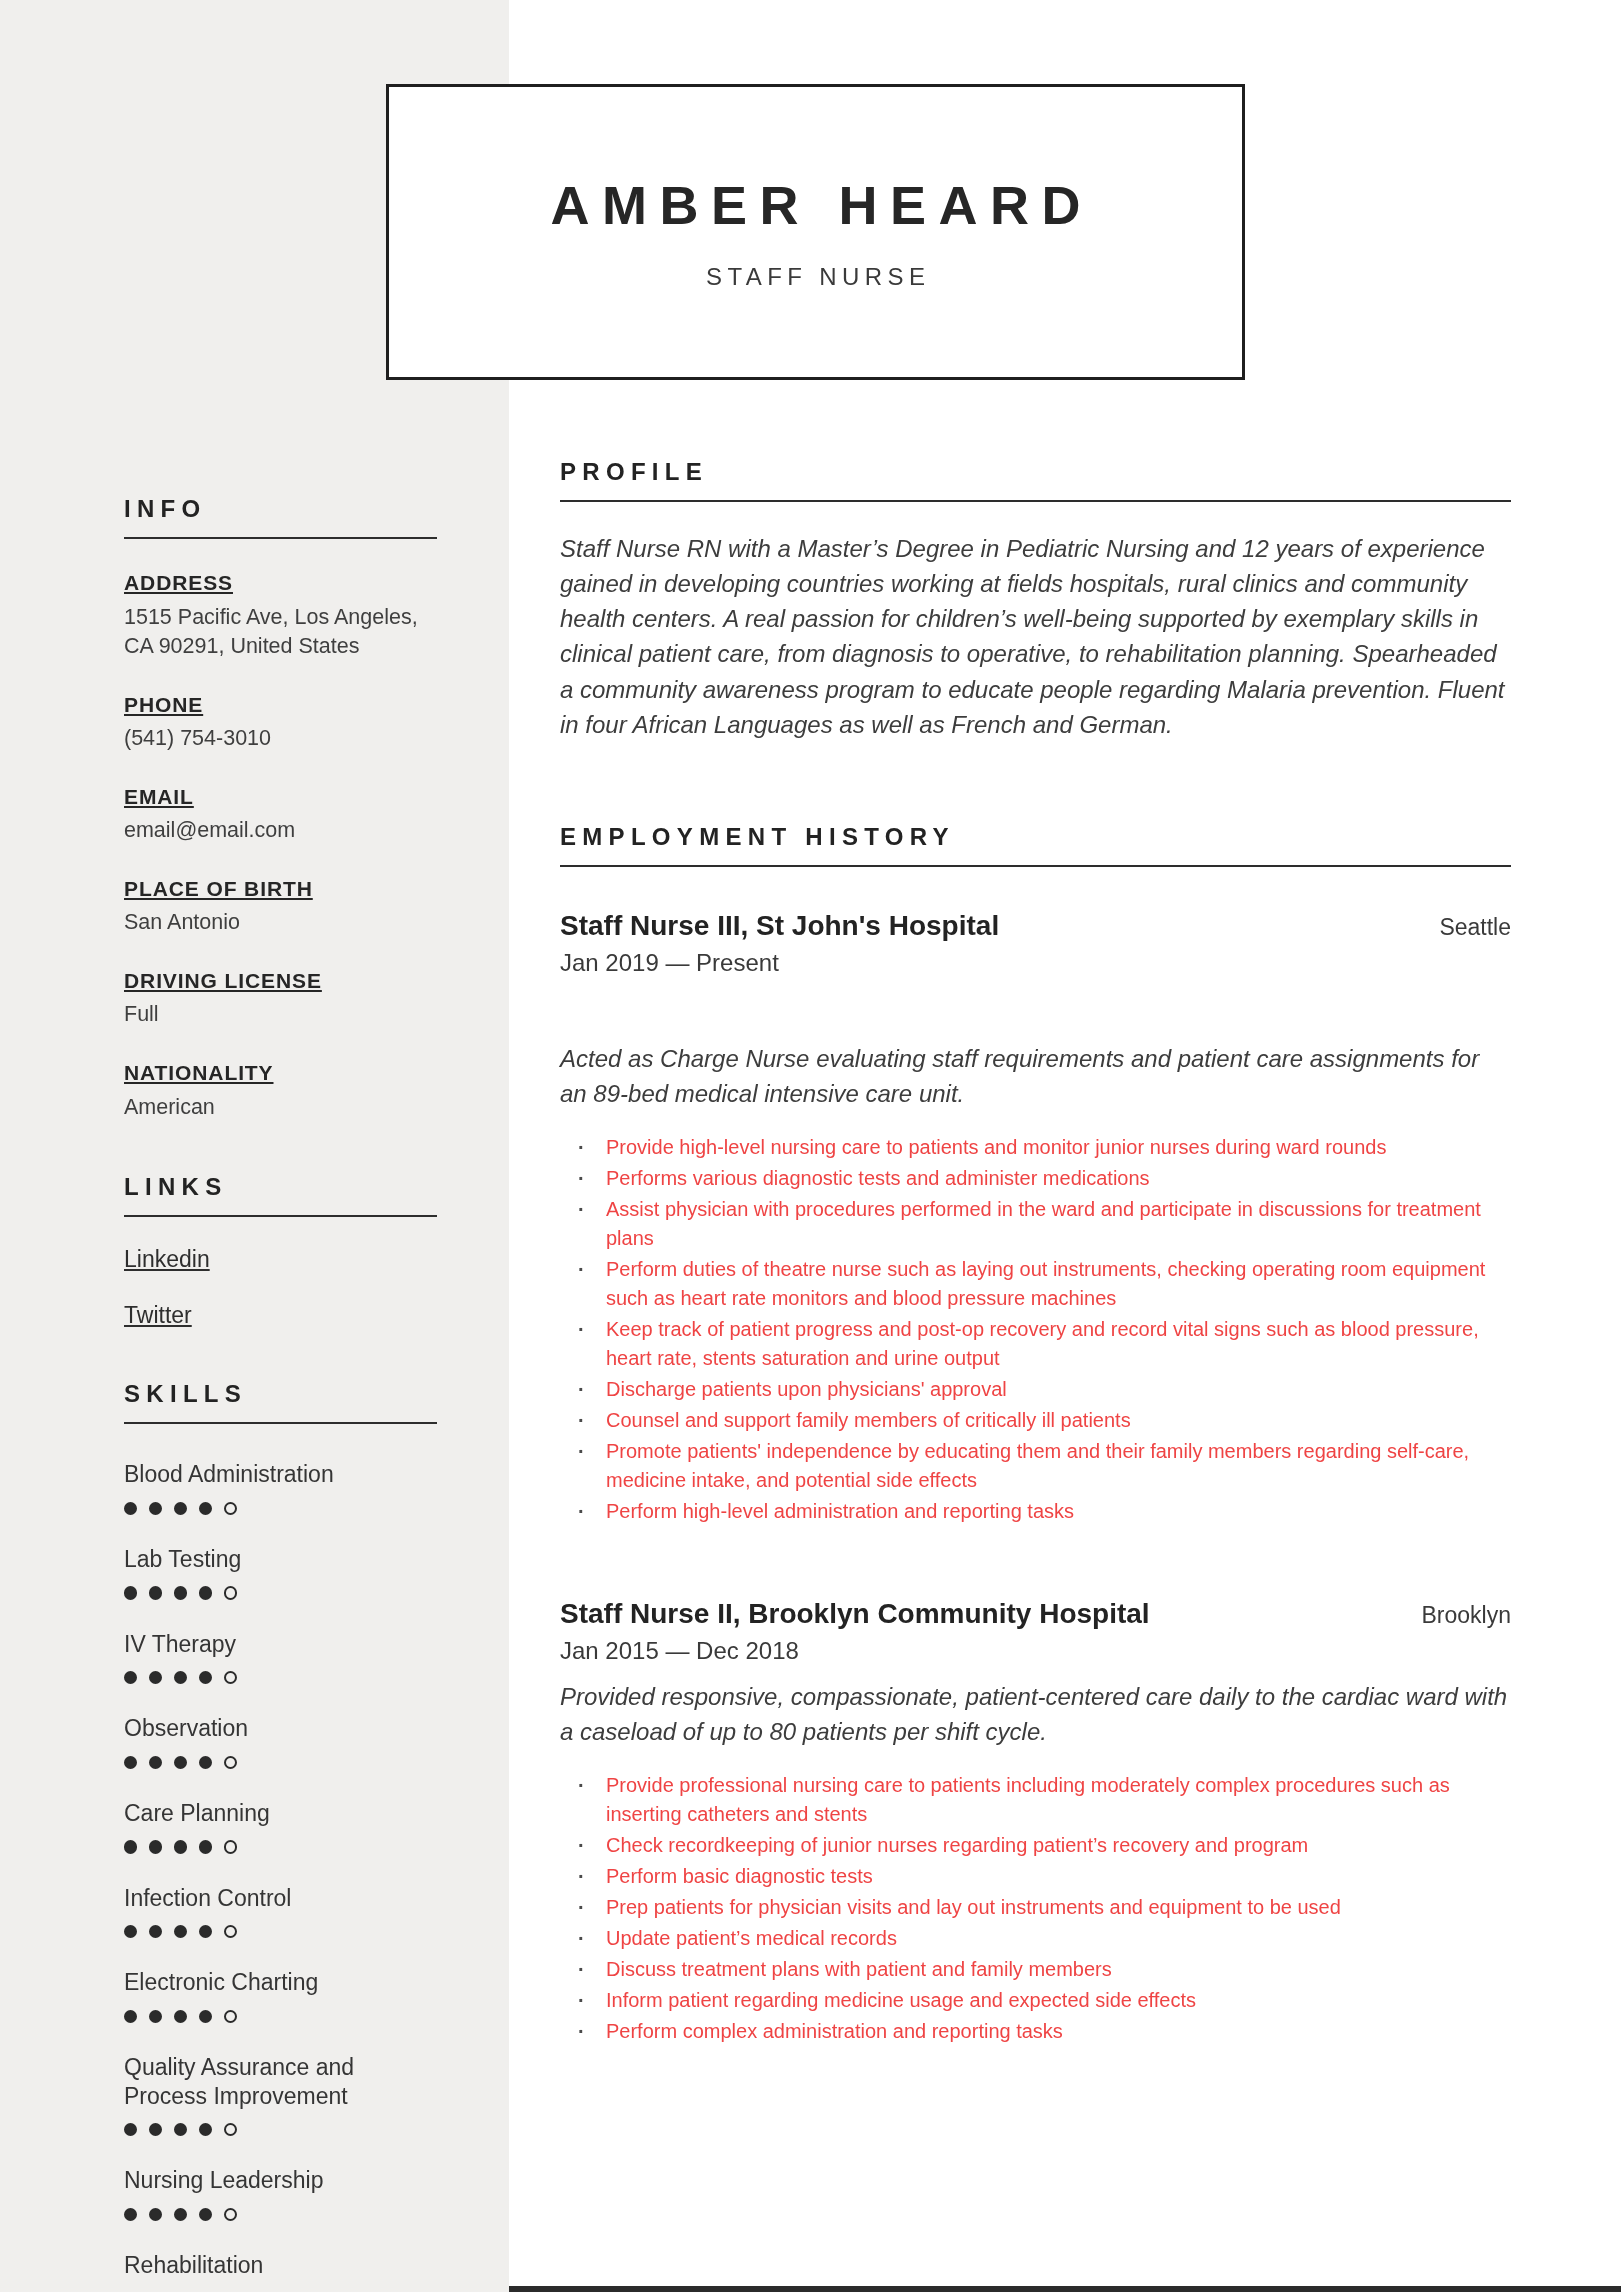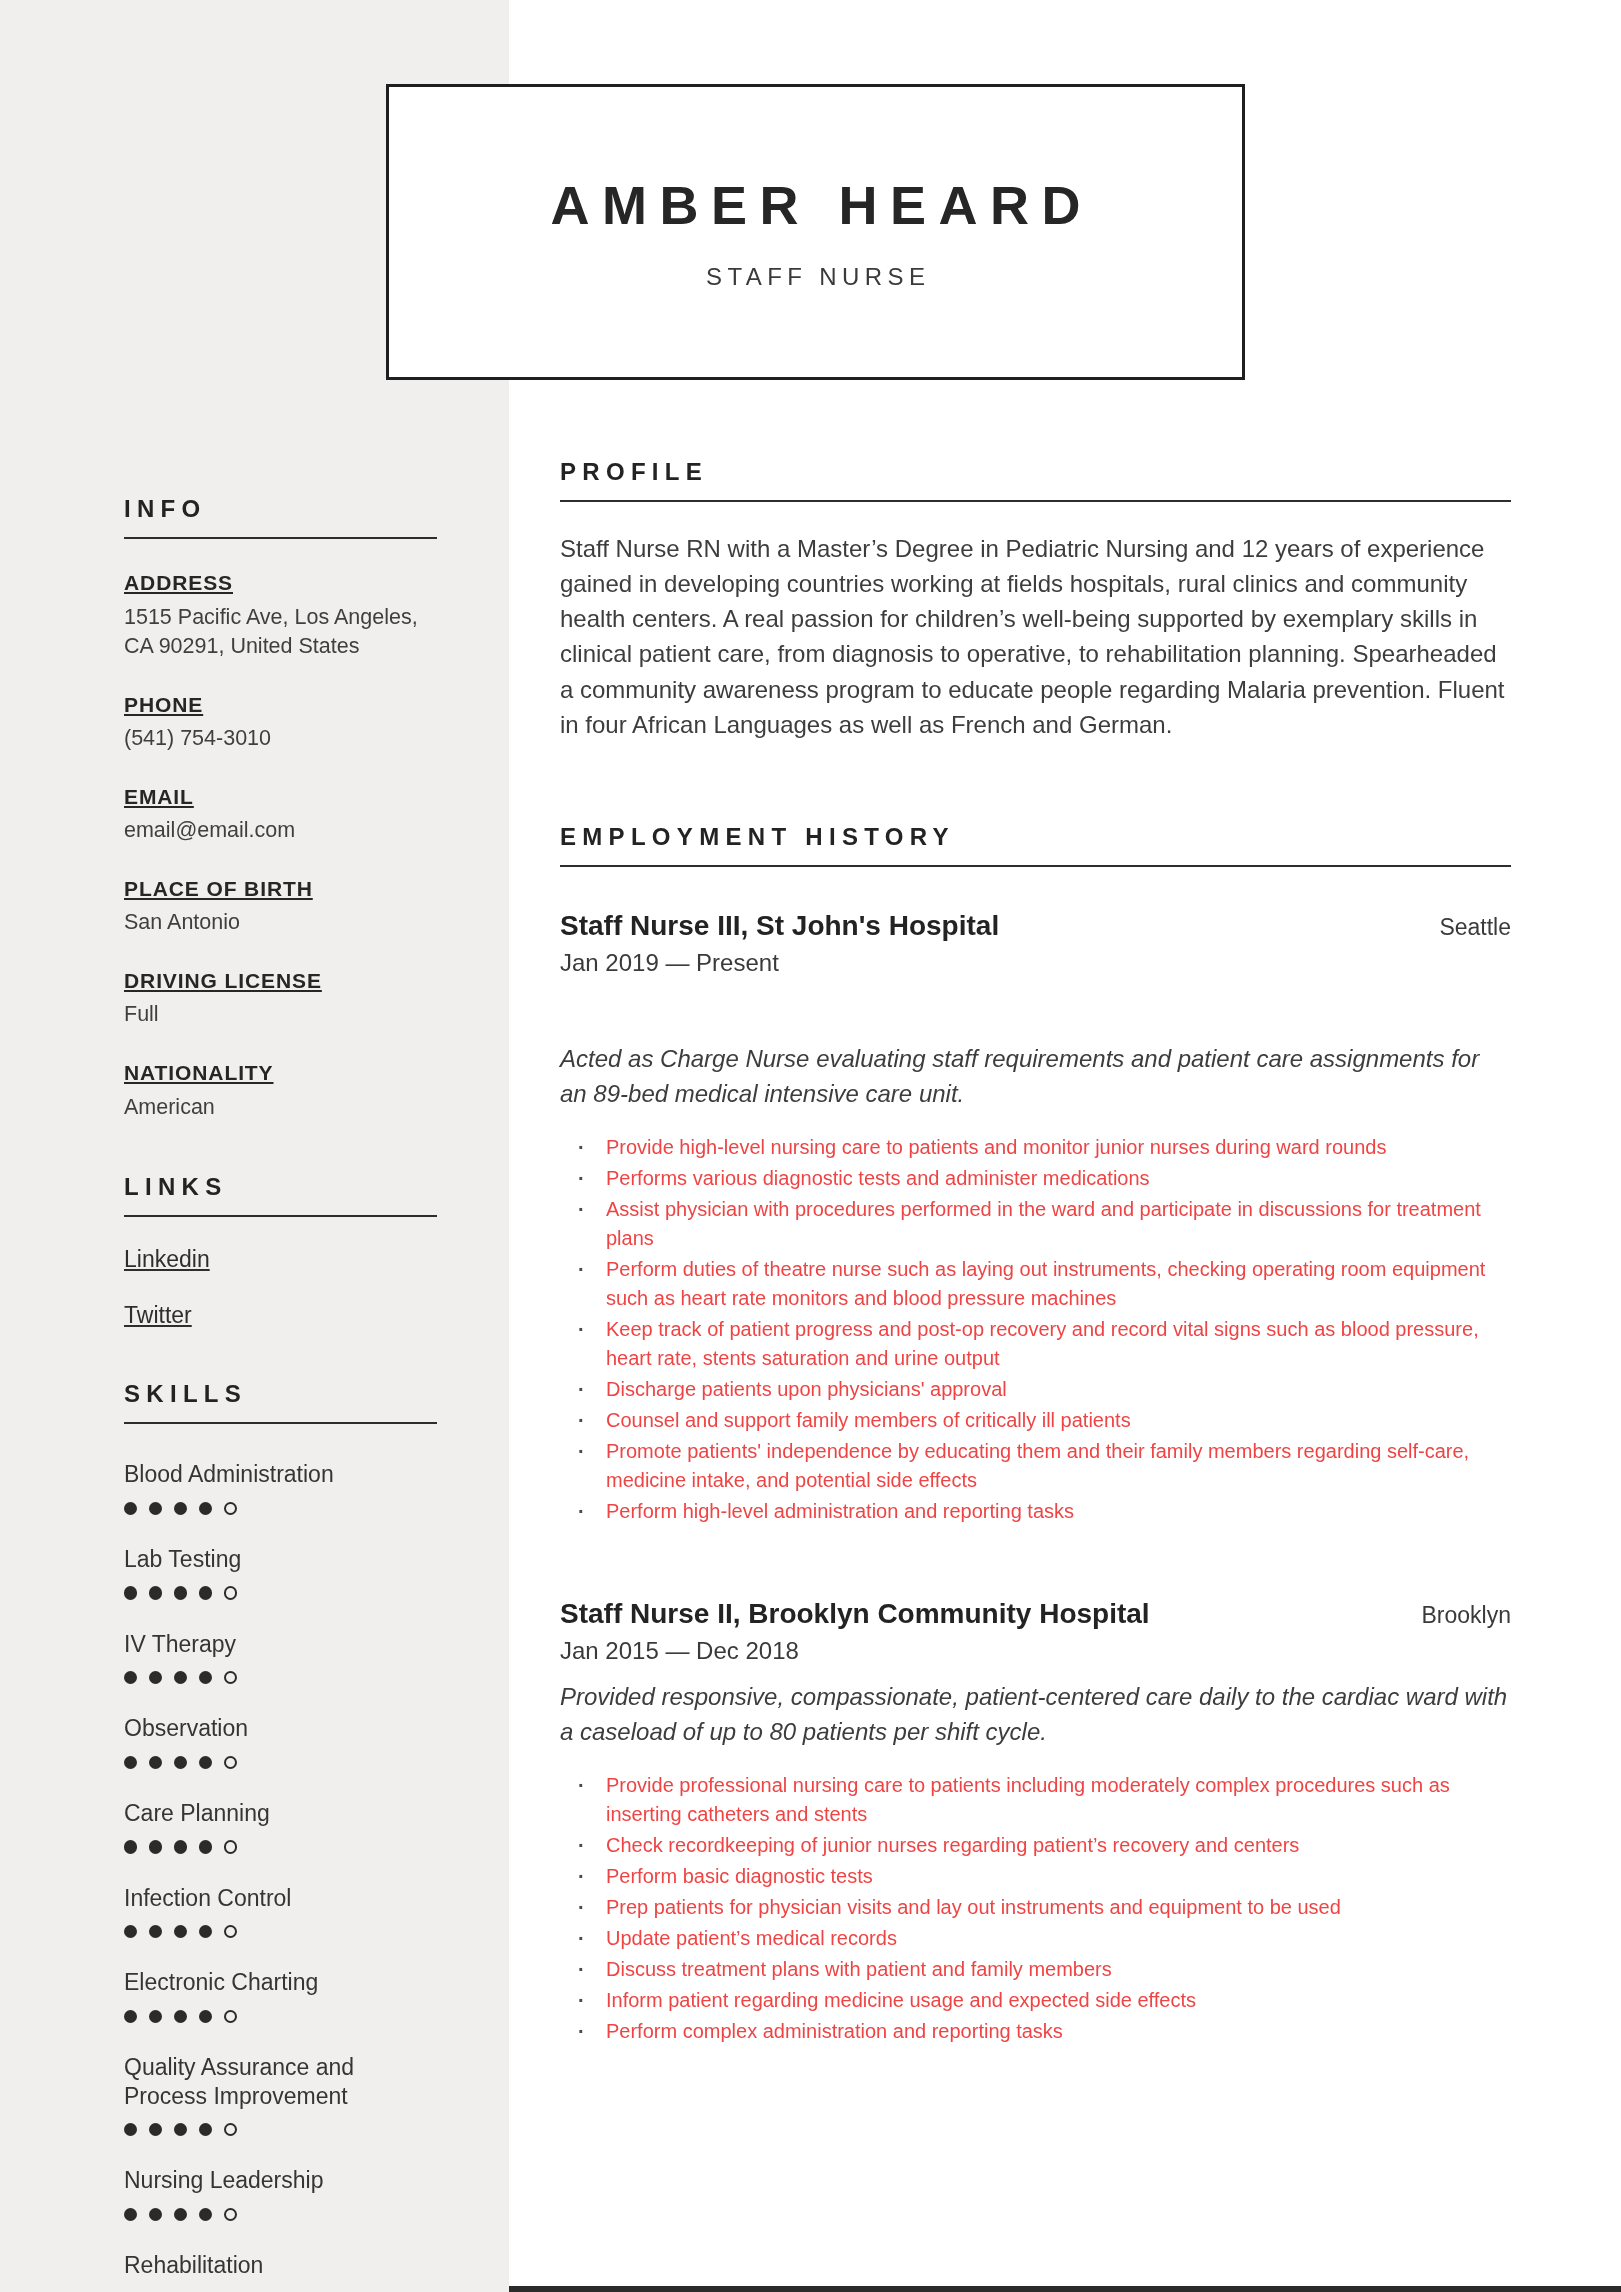--- a/index.html
+++ b/index.html
@@ -64,21 +64,21 @@
   .dots { display: flex; gap: 11.6px; }
   .dot {
     width: 13.4px; height: 13.4px; border-radius: 50%;
     border: 2.7px solid #2b2b2b; background: transparent;
   }
   .dot.filled { background: #2b2b2b; }
 
   
   .main-col { position: absolute; left: 560px; top: 459px; width: 951px; z-index: 2; }
   .profile-text {
-    margin-top: 29px; font-size: 24px; line-height: 1.46;
+    margin-top: 29px; font-style: italic; font-size: 24px; line-height: 1.46;
     color: #3d3d3d;
   }
   .employment-section { margin-top: 82px; }
 
   .job { margin-top: 43px; }
   .job + .job { margin-top: 71px; }
   .job-header { display: flex; justify-content: space-between; align-items: baseline; }
   .job-title { font-size: 28px; font-weight: 700; color: #232323; }
   .job-location { font-size: 23px; color: #3a3a3a; font-weight: 400; }
   .job-dates { margin-top: 7.2px; font-size: 24px; color: #3a3a3a; }
@@ -289,21 +289,21 @@
 
       <article class="job">
         <div class="job-header">
           <div class="job-title">Staff Nurse II, Brooklyn Community Hospital</div>
           <div class="job-location">Brooklyn</div>
         </div>
         <div class="job-dates">Jan 2015 — Dec 2018</div>
         <p class="job-summary gap-small">Provided responsive, compassionate, patient-centered care daily to the cardiac ward with a caseload of up to 80 patients per shift cycle.</p>
         <ul class="bullets">
           <li>Provide professional nursing care to patients including moderately complex procedures such as inserting catheters and stents</li>
-          <li>Check recordkeeping of junior nurses regarding patient’s recovery and centers</li>
+          <li>Check recordkeeping of junior nurses regarding patient’s recovery and program</li>
           <li>Perform basic diagnostic tests</li>
           <li>Prep patients for physician visits and lay out instruments and equipment to be used</li>
           <li>Update patient’s medical records</li>
           <li>Discuss treatment plans with patient and family members</li>
           <li>Inform patient regarding medicine usage and expected side effects</li>
           <li>Perform complex administration and reporting tasks</li>
         </ul>
       </article>
 
     </section>

